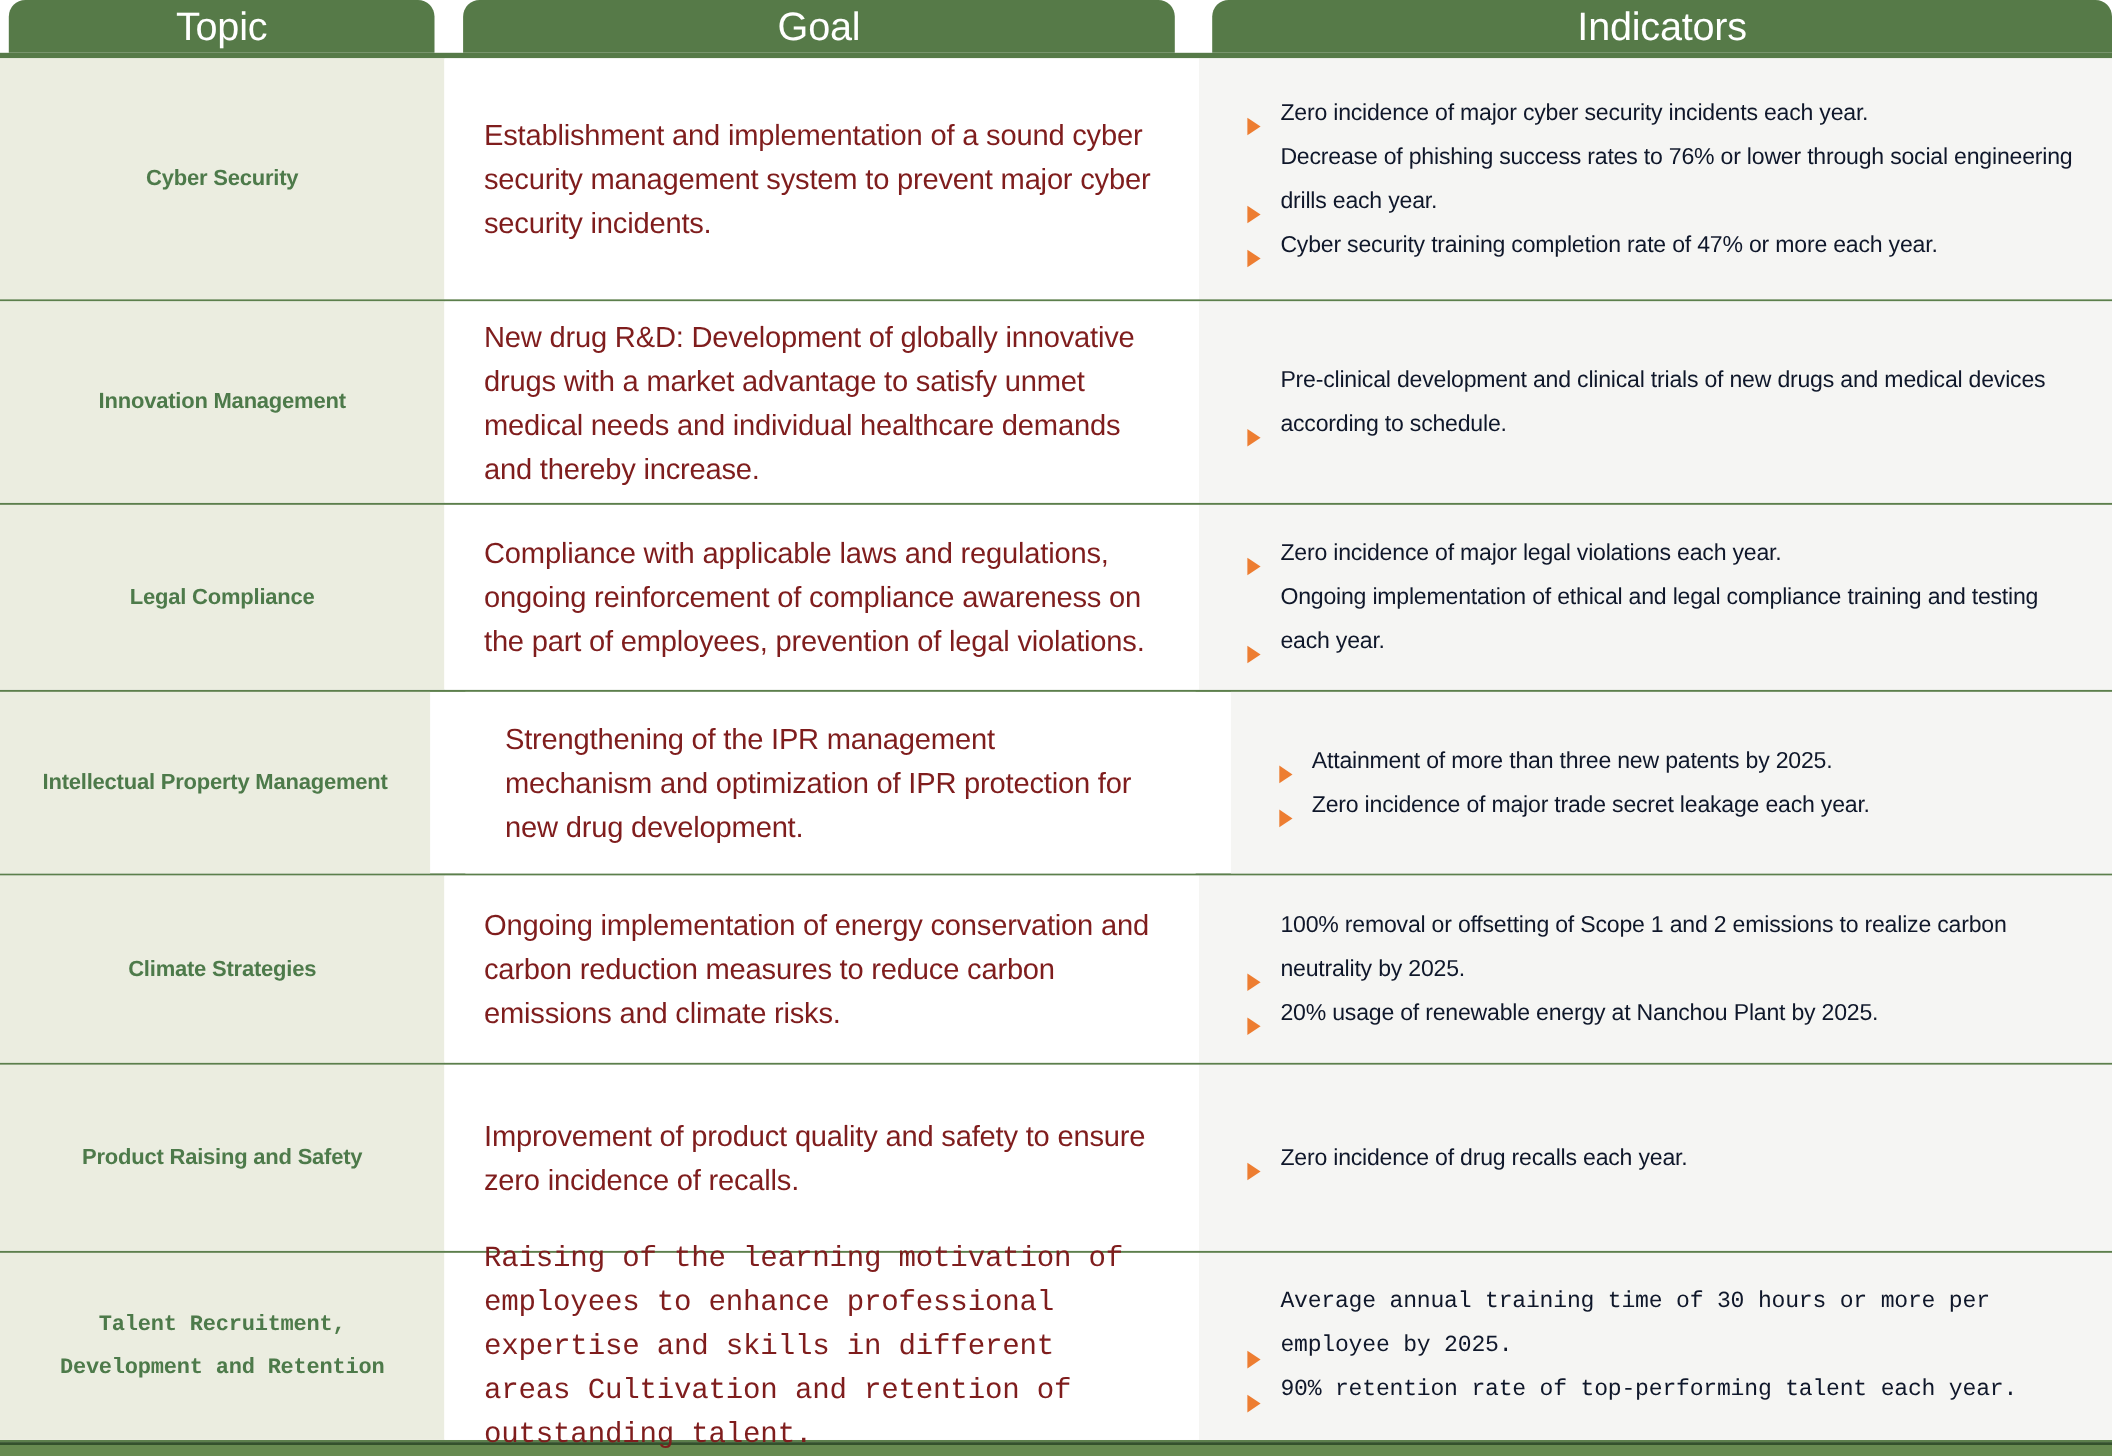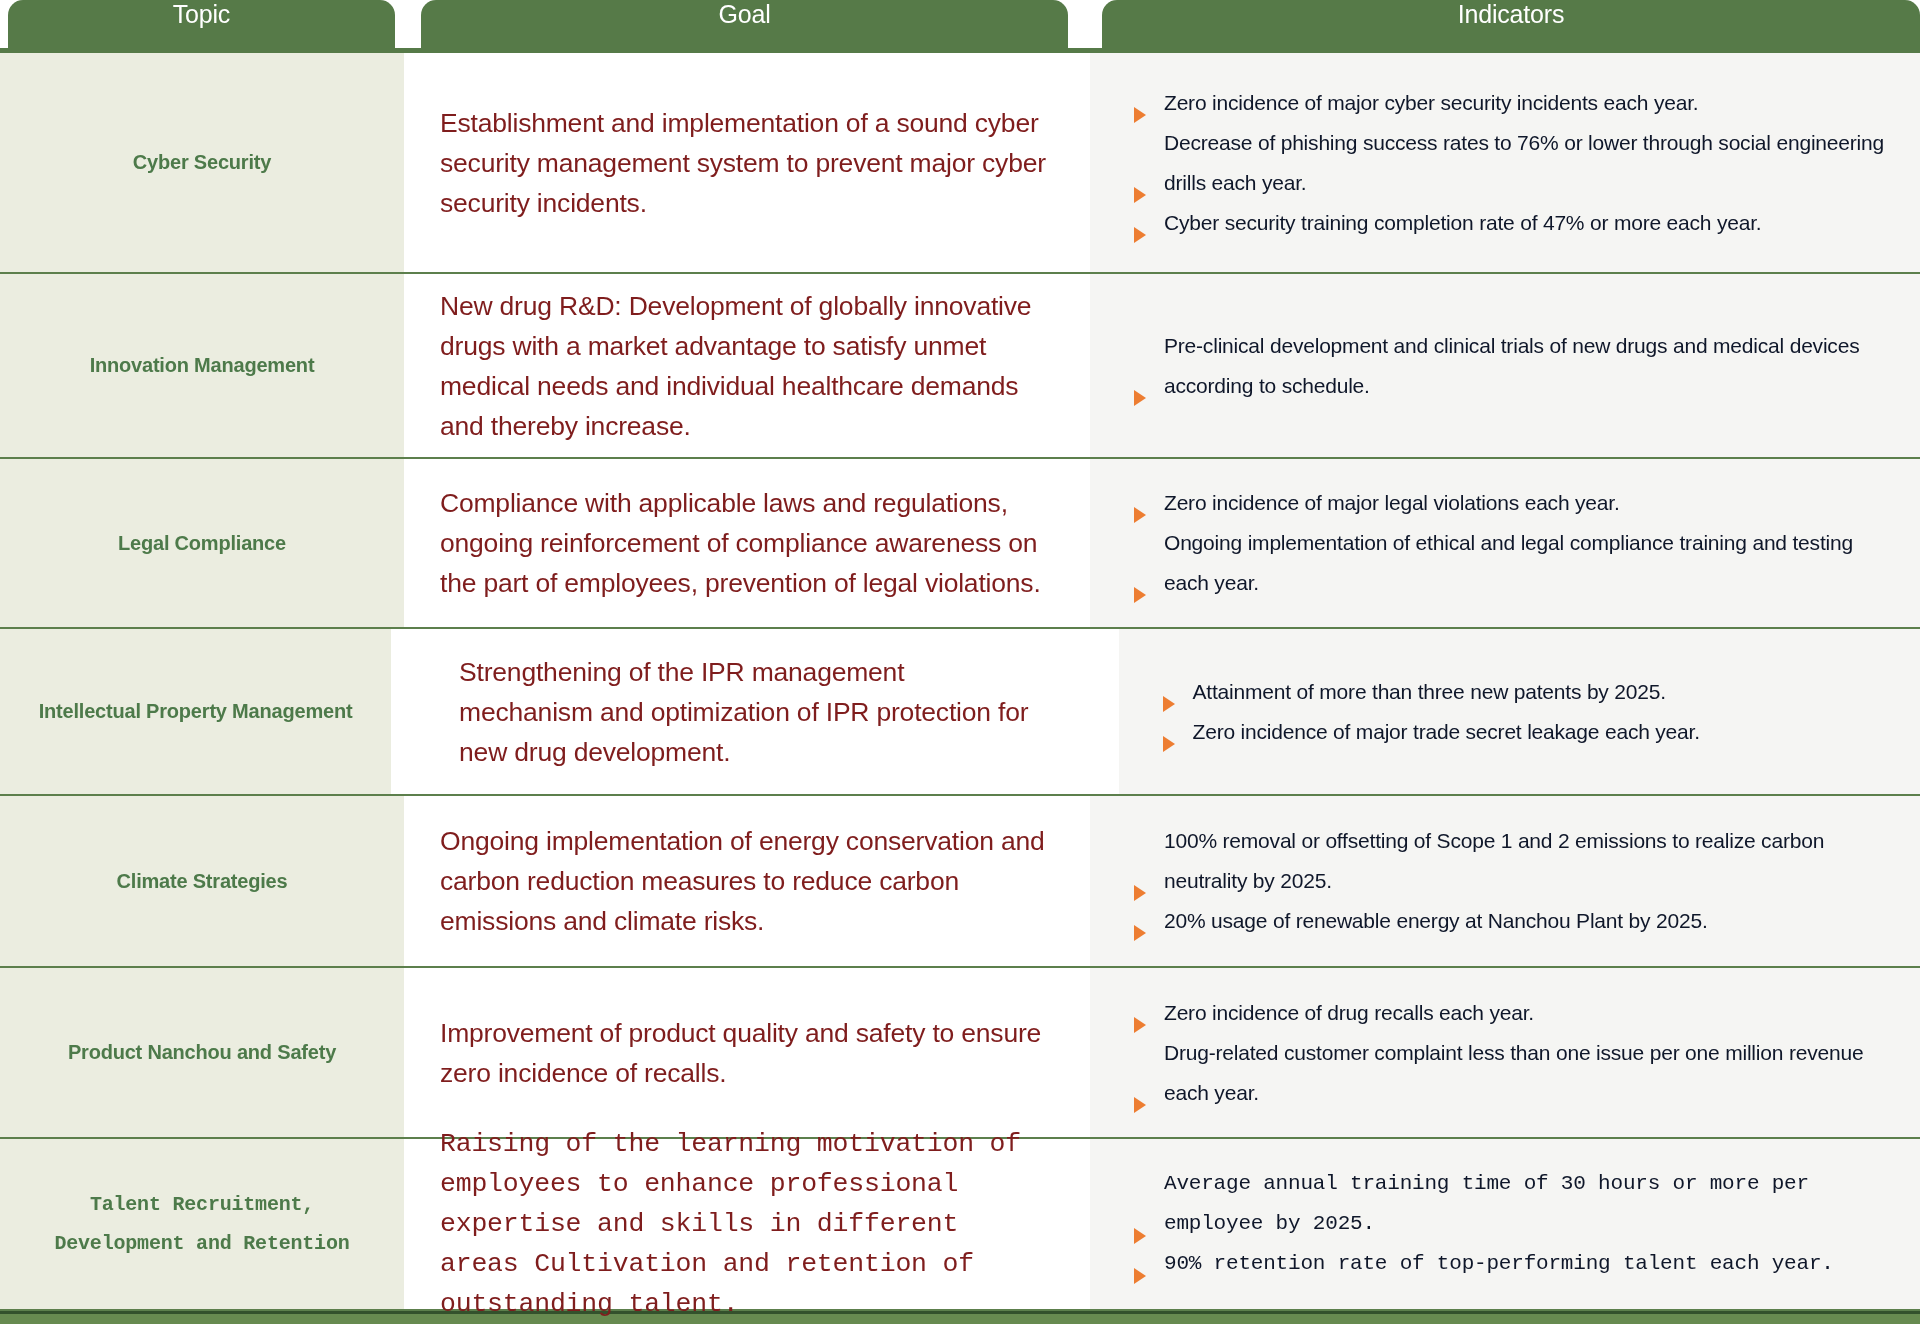--- a/index.html
+++ b/index.html
@@ -18,24 +18,25 @@
     height: 48px;
     width: 1920px;
   }
   .tab {
     position: absolute;
     top: 0;
     height: 48px;
     background: #567a48;
     border-radius: 15px 15px 0 0;
     color: #ffffff;
-    font-size: 25px;
+    font-size: 36px;
     font-weight: 500;
     letter-spacing: -0.2px;
     display: flex;
+    align-items: center;
     justify-content: center;
   }
   .tab-topic      { left: 8px;    width: 387px; }
   .tab-goal       { left: 421px;  width: 647px; }
   .tab-indicators { left: 1102px; width: 818px; }
   .header-underline {
     width: 1920px;
     height: 5px;
     background: #567a48;
   }
@@ -223,35 +224,31 @@
         <div class="ind-item">
           <span class="bullet"></span>
           <span class="ind-text">20% usage of renewable energy at Nanchou Plant by 2025.</span>
         </div>
       </div>
     </div>
   </div>
 
   <div class="row r6">
     <div class="cell cell-topic">
-      <span>Product Nanchou and Safety</span>
+      <span>Product Raising and Safety</span>
     </div>
     <div class="cell cell-goal">
       <span>Improvement of product quality and safety to ensure zero incidence of recalls.</span>
     </div>
     <div class="cell cell-indicators">
       <div class="ind-list">
         <div class="ind-item">
           <span class="bullet"></span>
           <span class="ind-text">Zero incidence of drug recalls each year.</span>
         </div>
-        <div class="ind-item">
-          <span class="bullet"></span>
-          <span class="ind-text">Drug-related customer complaint less than one issue per one million revenue each year.</span>
-        </div>
       </div>
     </div>
   </div>
 
   <div class="row r7">
     <div class="cell cell-topic">
       <span>Talent Recruitment, Development and Retention</span>
     </div>
     <div class="cell cell-goal">
       <span>Raising of the learning motivation of employees to enhance professional expertise and skills in different areas Cultivation and retention of outstanding talent.</span>

